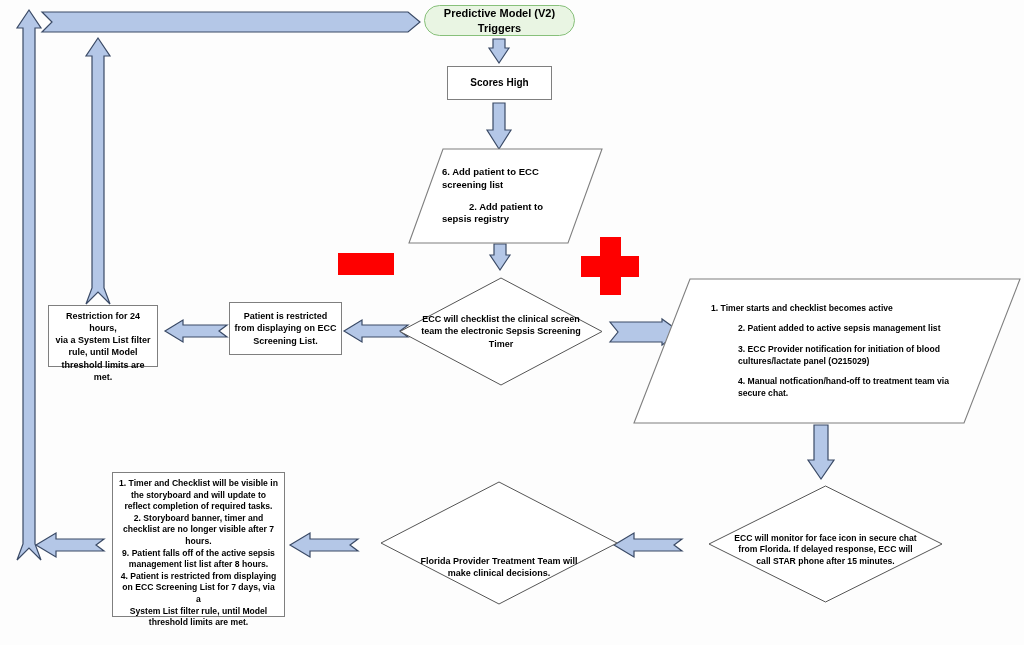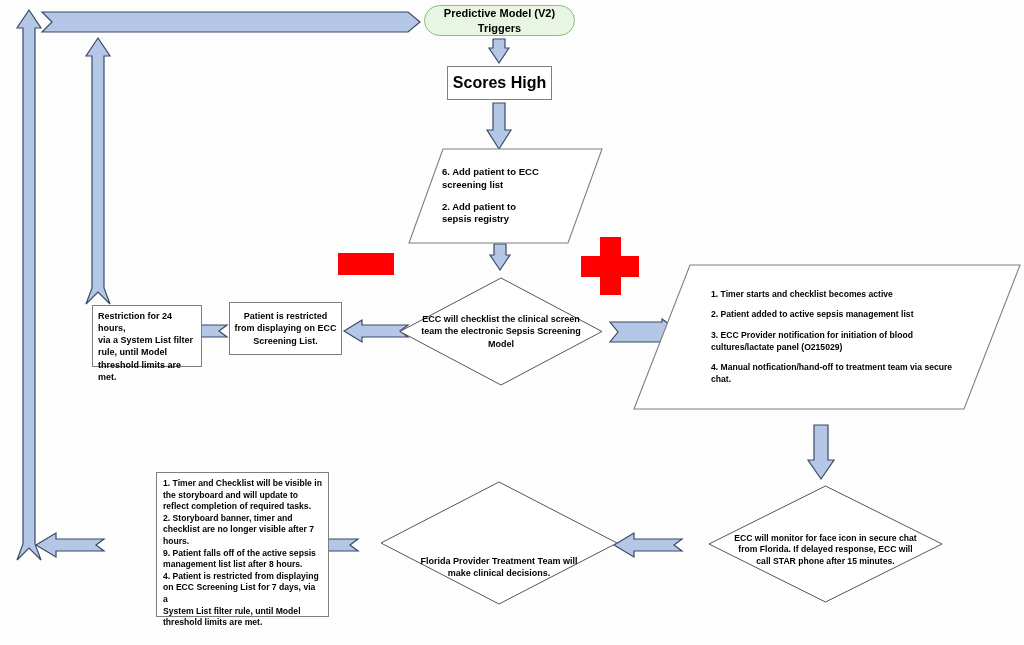--- a/index.html
+++ b/index.html
@@ -37,22 +37,21 @@
   }
   
   .rect {
     background: #ffffff;
     border: 1.3px solid #7f7f7f;
   }
   
   .rect.listbox {
     justify-content: flex-start;
     align-items: flex-start;
-    text-align: left;
-    margin-left: 44px;
+    text-align: center;
   }
   .rect.listbox .inner,
   .para .inner {
     width: 100%;
   }
   
   .para {
     background: transparent;
   }
   .para svg, .diamond svg {
@@ -76,21 +75,21 @@
     display: flex;
     align-items: center;
     justify-content: center;
   }
   .diamond {
     display: flex;
     align-items: center;
     justify-content: center;
   }
   .listline { display: block; }
-  .listline.gap { margin-top: 9px; }
+  .listline.gap { margin-top: 9px; margin-left: 27px; }
 
   
   .arrow {
     position: absolute;
   }
   .arrow svg { display: block; overflow: visible; }
 
   
   .minus-sign {
     position: absolute;
@@ -191,21 +190,21 @@
 
   <div class="plus-sign" style="left:581px; top:237px; width:58px; height:58px;">
     <div class="barh" style="left:0; top:19px; width:58px; height:21px;"></div>
     <div class="barv" style="left:19px; top:0; width:21px; height:58px;"></div>
   </div>
 
   <div class="node pill" style="left:424px; top:5px; width:151px; height:31px; font-size:11px;">
     <span>Predictive Model (V2) Triggers</span>
   </div>
 
-  <div class="node rect" style="left:447px; top:66px; width:105px; height:34px; font-size:16px;">
+  <div class="node rect" style="left:447px; top:66px; width:105px; height:34px; font-size:10px;">
     <span>Scores High</span>
   </div>
 
   <div class="node para" style="left:408px; top:148px; width:195px; height:96px; font-size:9.5px;">
     <svg width="195" height="96" viewBox="0 0 195 96" preserveAspectRatio="none">
       <polygon points="35,1 194,1 160,95 1,95" fill="#ffffff" stroke="#7f7f7f" stroke-width="1.1"></polygon>
     </svg>
     <div class="content" style="padding-left:34px; padding-right:20px;">
       <span class="listline">6. Add patient to ECC</span>
       <span class="listline">screening list</span>
@@ -214,42 +213,42 @@
     </div>
   </div>
 
   <div class="node diamond" style="left:399px; top:277px; width:204px; height:109px; font-size:9px;">
     <svg width="204" height="109" viewBox="0 0 204 109" preserveAspectRatio="none">
       <polygon points="102,1 203,54.5 102,108 1,54.5" fill="#ffffff" stroke="#555555" stroke-width="1"></polygon>
     </svg>
     <div class="content" style="padding:0 18px;">
       <span class="listline">ECC will checklist the clinical screen</span>
       <span class="listline">team the electronic Sepsis Screening</span>
-      <span class="listline">Model</span>
+      <span class="listline">Timer</span>
     </div>
   </div>
 
   <div class="node rect" style="left:229px; top:302px; width:113px; height:53px; font-size:9px;">
     <div class="inner" style="text-align:center;">
       <span class="listline">Patient is restricted</span>
       <span class="listline">from displaying on ECC</span>
       <span class="listline">Screening List.</span>
     </div>
   </div>
 
   <div class="node rect listbox" style="left:48px; top:305px; width:110px; height:62px; font-size:9px; padding:4px 5px;">
     <div class="inner">
       <span class="listline">Restriction for 24 hours,</span>
       <span class="listline">via a System List filter</span>
       <span class="listline">rule, until Model</span>
       <span class="listline">threshold limits are met.</span>
     </div>
   </div>
 
-  <div class="node para" style="left:633px; top:264px; width:388px; height:146px; font-size:8.6px;">
+  <div class="node para" style="left:633px; top:278px; width:388px; height:146px; font-size:8.6px;">
     <svg width="388" height="146" viewBox="0 0 388 146" preserveAspectRatio="none">
       <polygon points="57,1 387,1 331,145 1,145" fill="#ffffff" stroke="#7f7f7f" stroke-width="1.1"></polygon>
     </svg>
     <div class="content" style="padding-left:78px; padding-right:58px;">
       <span class="listline">1. Timer starts and checklist becomes active</span>
       <span class="listline gap">2. Patient added to active sepsis management list</span>
       <span class="listline gap">3. ECC Provider notification for initiation of blood cultures/lactate panel (O215029)</span>
       <span class="listline gap">4. Manual notfication/hand-off to treatment team via secure chat.</span>
     </div>
   </div>

